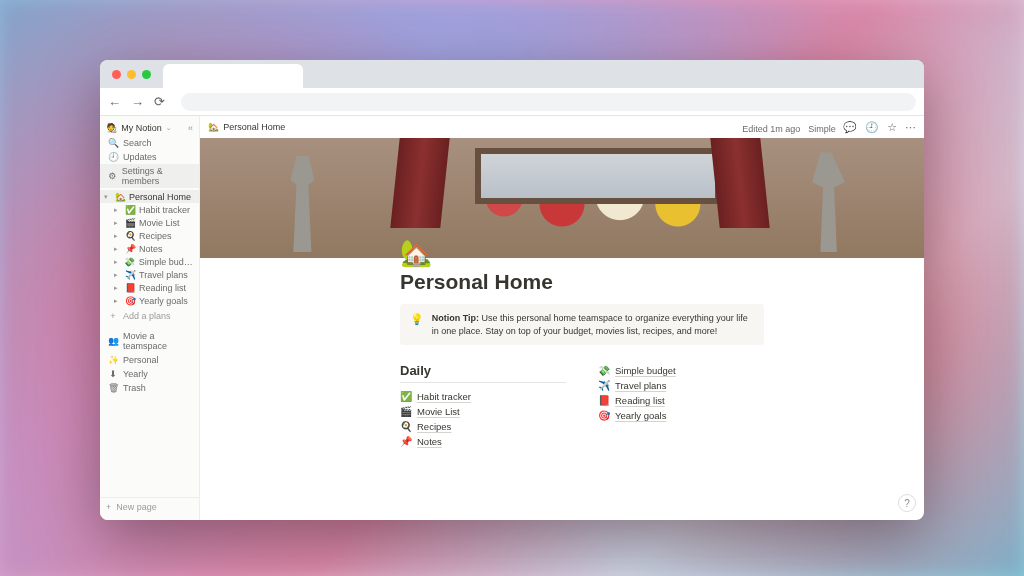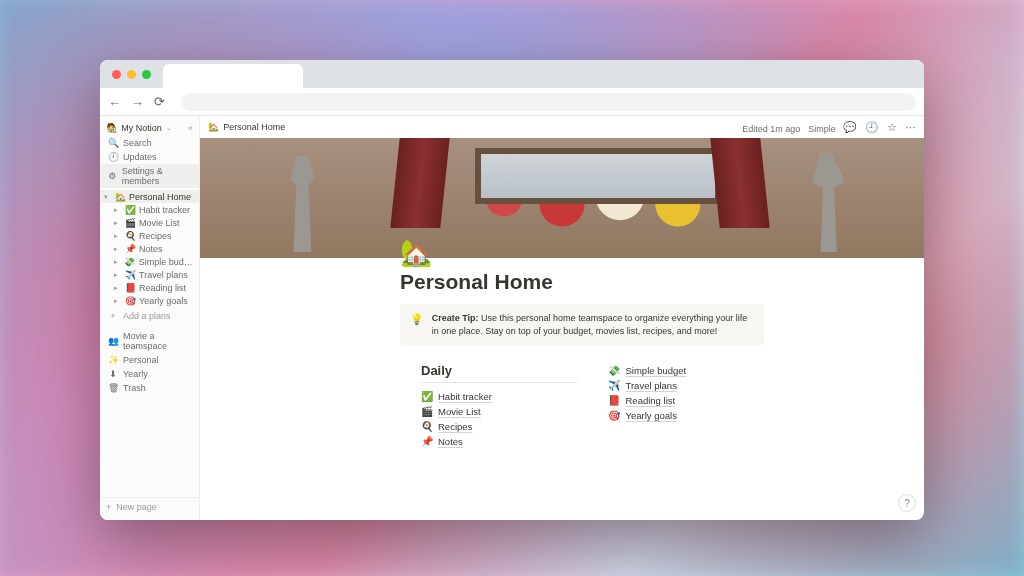--- a/index.html
+++ b/index.html
@@ -215,21 +215,21 @@
     border-radius: 3px;
     padding: 8px 10px;
     display: flex;
     gap: 8px;
     font-size: 9px;
     line-height: 1.4;
     margin-bottom: 18px;
   }
   .callout-icon { font-size: 11px; }
   .callout strong { font-weight: 600; }
-  .columns { display: flex; gap: 32px; margin-left: 21px; }
+  .columns { display: flex; gap: 32px; }
   .col { flex: 1; }
   .col h3 {
     font-size: 13px;
     font-weight: 600;
     color: #37352f;
     padding-bottom: 4px;
     border-bottom: 1px solid #e5e5e4;
     margin-bottom: 6px;
   }
   .link-row {
@@ -408,21 +408,21 @@
         <div class="statue-right"></div>
       </div>
 
       <div class="content">
         <div class="page-icon">🏡</div>
         <h1 class="page-title">Personal Home</h1>
 
         <div class="callout">
           <span class="callout-icon">💡</span>
           <div>
-            <strong>Create Tip:</strong>
+            <strong>Notion Tip:</strong>
             <span>Use this personal home teamspace to organize everything your life in one place. Stay on top of your budget, movies list, recipes, and more!</span>
           </div>
         </div>
 
         <div class="columns" id="page-columns">
             <div class="col">
               <h3>Daily</h3>
               <div class="link-row">
                 <span class="emoji">✅</span>
                 <span class="txt">Habit tracker</span>

